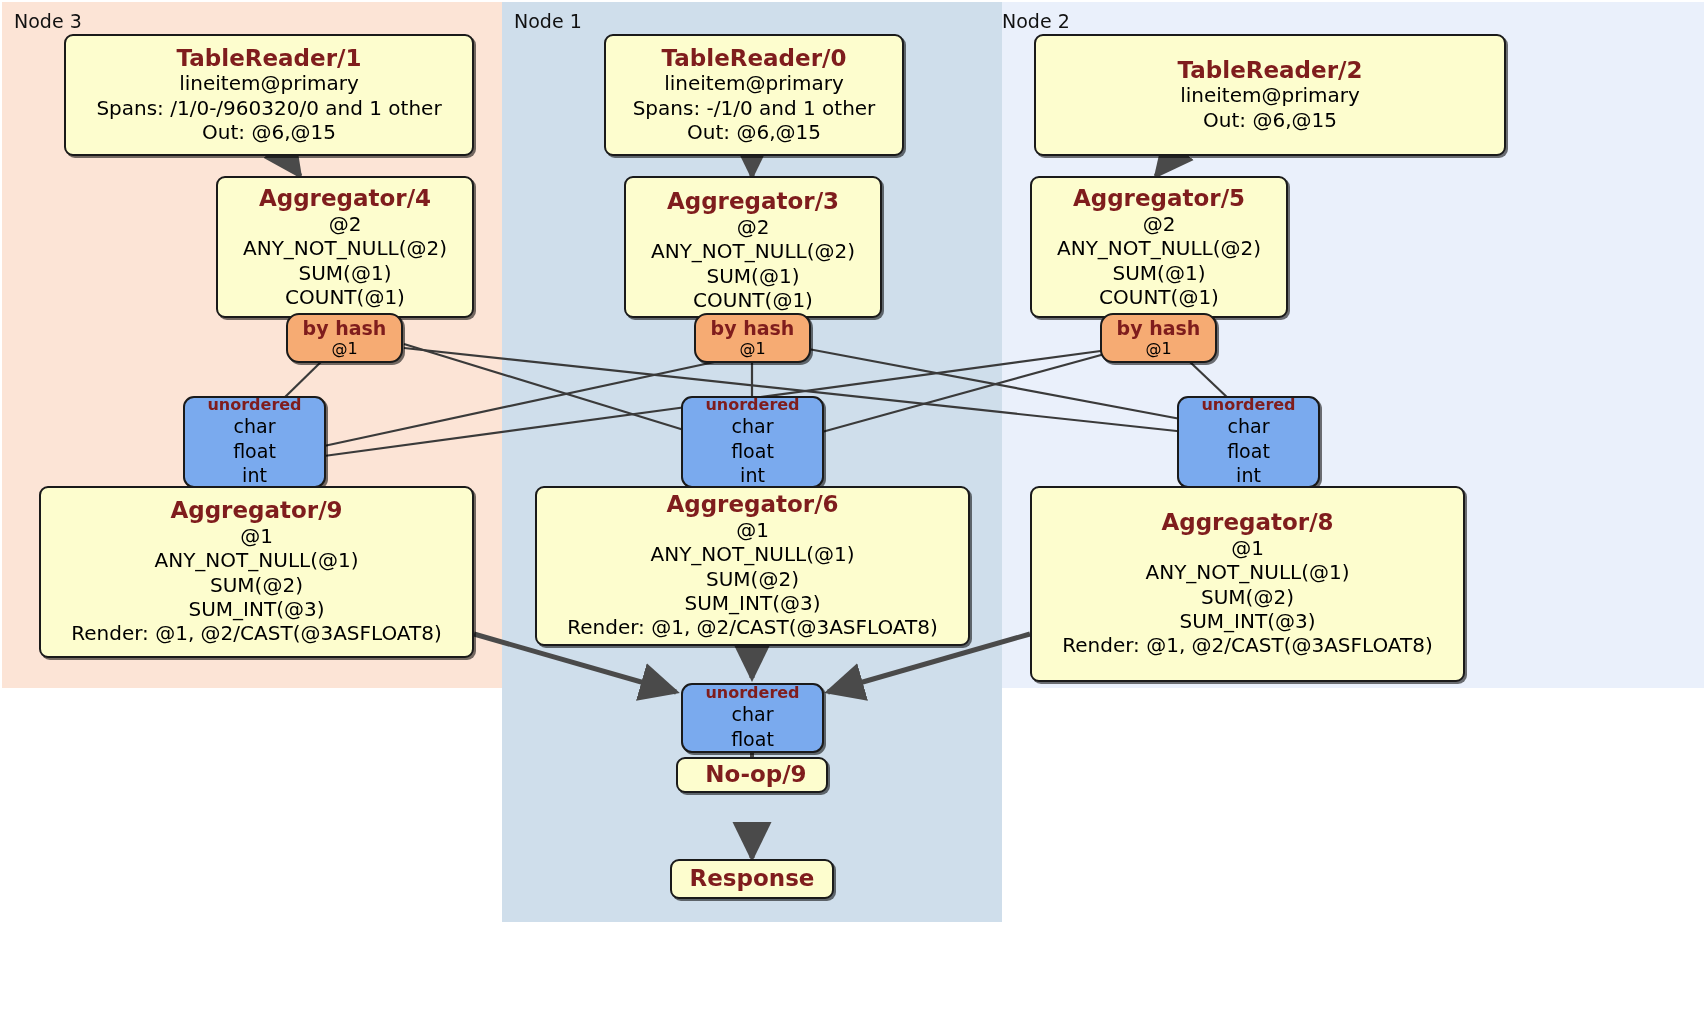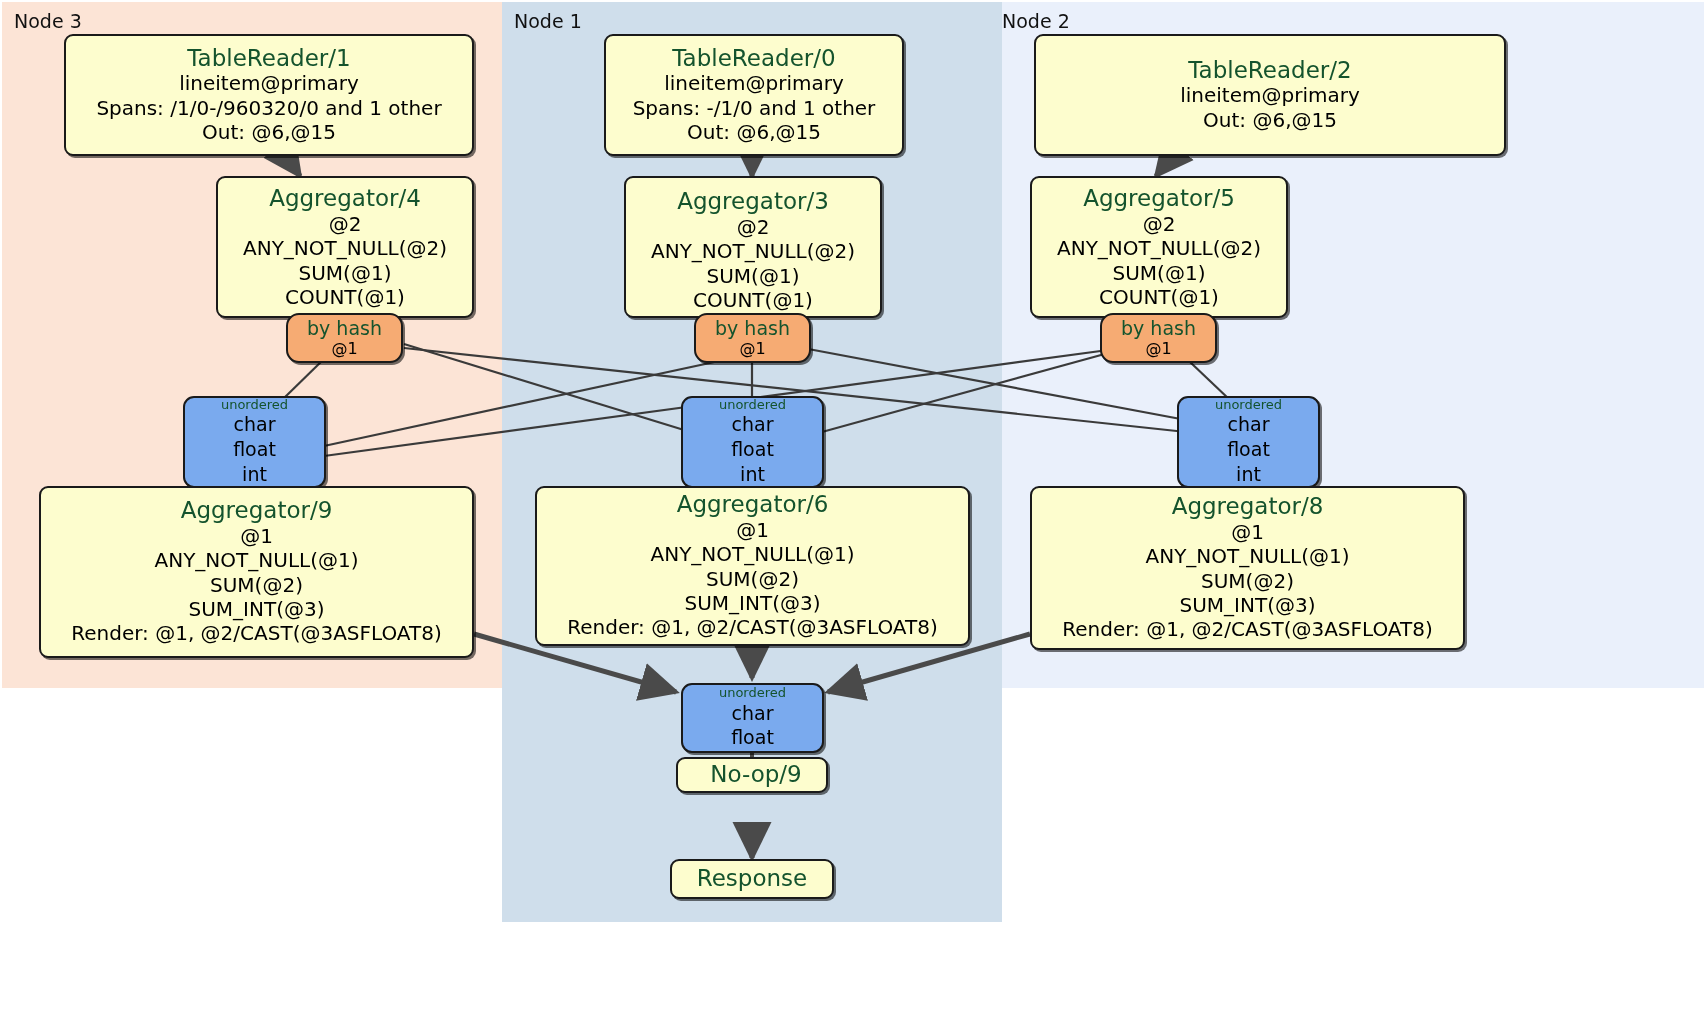--- a/index.html
+++ b/index.html
@@ -47,35 +47,35 @@
   }
   .router {
     background: #f6ab73;
     border-radius: 13px;
   }
   .sync {
     background: #7aaaee;
     border-radius: 11px;
   }
   .box .title {
-    font-weight: normal;
+    font-weight: bold;
     font-size: 23px;
     line-height: 1.12;
-    color: #14532d;
+    color: #7f1d1d;
     white-space: nowrap;
   }
   .box .line {
     font-size: 20px;
     line-height: 1.22;
     color: #000000;
     white-space: nowrap;
   }
   .router .title { font-size: 19px; }
   .router .line  { font-size: 16px; }
-  .sync .title   { font-size: 13px; text-align: center; }
+  .sync .title   { font-size: 16px; text-align: center; }
   .sync .line    { font-size: 19px; line-height: 1.3; }
   .small-proc .title { font-size: 23px; }
 
   
   svg.edges {
     position: absolute;
     left: 0; top: 0;
     width: 1706px;
     height: 1016px;
     overflow: visible;
@@ -233,21 +233,21 @@
 
   <div class="box proc" style="left:535px; top:486px; width:435px; height:160px;">
     <div class="title">Aggregator/6</div>
     <div class="line">@1</div>
     <div class="line">ANY_NOT_NULL(@1)</div>
     <div class="line">SUM(@2)</div>
     <div class="line">SUM_INT(@3)</div>
     <div class="line">Render: @1, @2/CAST(@3ASFLOAT8)</div>
   </div>
 
-  <div class="box proc" style="left:1030px; top:486px; width:435px; height:164px;">
+  <div class="box proc" style="left:1030px; top:486px; width:435px; height:196px;">
     <div class="title">Aggregator/8</div>
     <div class="line">@1</div>
     <div class="line">ANY_NOT_NULL(@1)</div>
     <div class="line">SUM(@2)</div>
     <div class="line">SUM_INT(@3)</div>
     <div class="line">Render: @1, @2/CAST(@3ASFLOAT8)</div>
   </div>
 
   <div class="box sync" style="left:681px; top:683px; width:143px; height:70px;">
     <div class="title">unordered</div>

